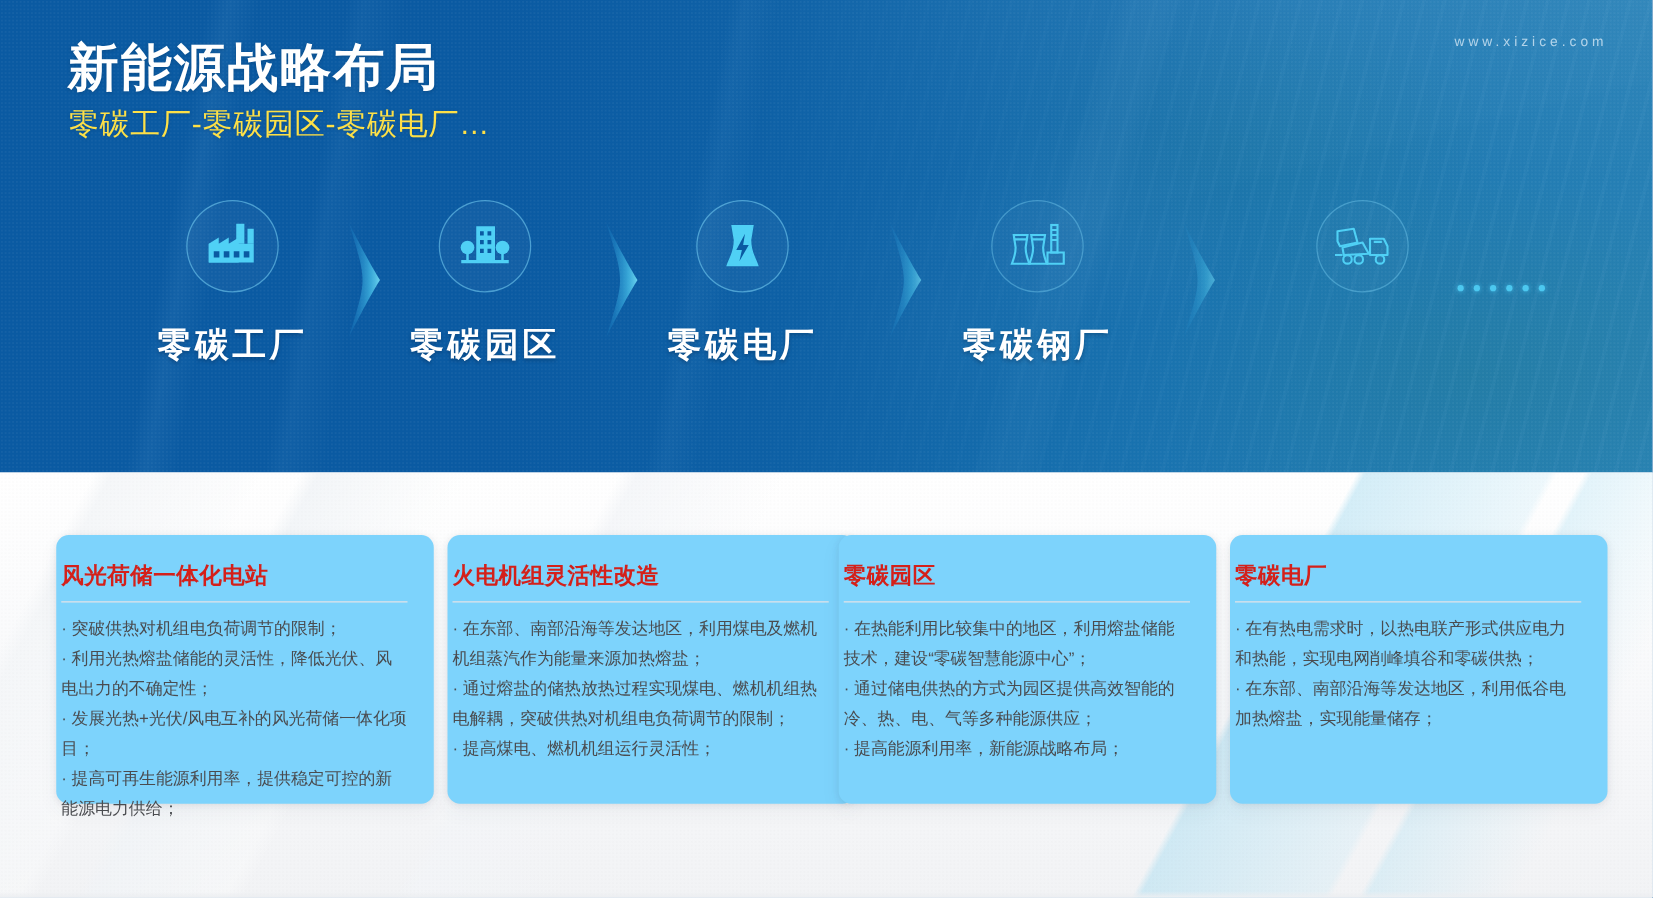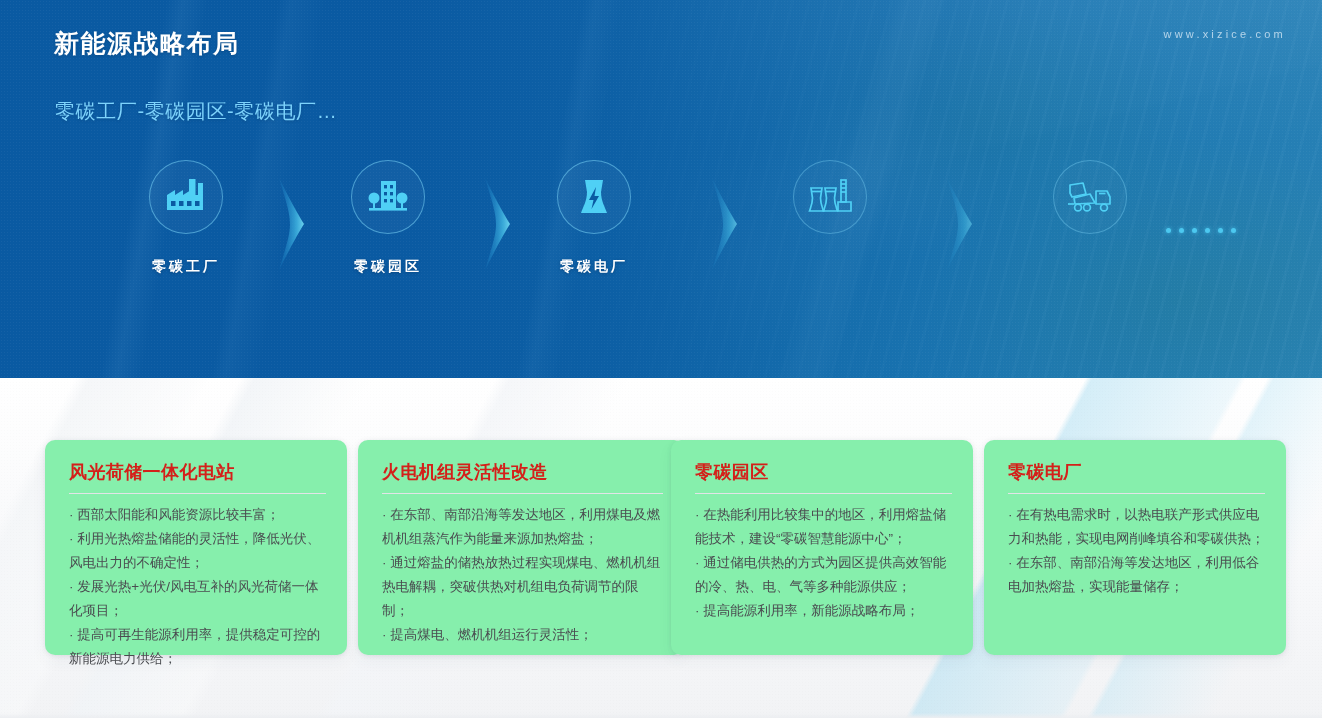--- a/index.html
+++ b/index.html
@@ -61,44 +61,44 @@
 
   .watermark {
     position:absolute; top:28px; right:36px;
     font-size:11px; letter-spacing:3.2px;
     color:rgba(230,242,252,.72);
     font-family:"Liberation Sans",sans-serif;
   }
 
   .hero-title {
     position:absolute; left:54px; top:27px;
-    font-size:25px; font-weight:bold; color:#ffffff;
+    font-size:41px; font-weight:bold; color:#ffffff;
     letter-spacing:1.5px;
     text-shadow:0 1px 3px rgba(0,30,60,.25);
   }
   .hero-sub {
-    position:absolute; left:55px; top:98px;
-    font-size:20px; color:#7dd3fc; letter-spacing:.6px;
+    position:absolute; left:55px; top:83px;
+    font-size:24px; color:#fde047; letter-spacing:.6px;
     text-shadow:0 1px 3px rgba(0,30,60,.2);
   }
 
   
   .flow { position:absolute; left:0; top:160px; width:1322px; height:150px; }
   .step { position:absolute; top:0; width:160px; text-align:center; }
   .circle {
     width:74px; height:74px; margin:0 auto;
     border-radius:50%;
     border:1.5px solid rgba(120,210,245,.55);
     display:flex; align-items:center; justify-content:center;
     background:rgba(255,255,255,.035);
   }
   .circle.faint { border-color:rgba(120,205,240,.42); background:rgba(255,255,255,.02); }
   .step-label {
     margin-top:24px;
-    font-size:14px; font-weight:bold; color:#ffffff;
+    font-size:27px; font-weight:bold; color:#ffffff;
     letter-spacing:3px;
     text-shadow:0 1px 3px rgba(0,25,55,.3);
   }
   .chev {
     position:absolute; top:18px; width:30px; height:92px;
     pointer-events:none;
   }
 
   .dots-group { position:absolute; top:68px; left:1166px; display:flex; gap:8px; }
   .dot { width:5px; height:5px; border-radius:50%; background:#4cc8f0; box-shadow:0 0 4px rgba(76,200,240,.8); }
@@ -126,25 +126,25 @@
       linear-gradient(118deg, rgba(255,255,255,0) 56%, rgba(186,228,244,.40) 57%, rgba(255,255,255,0) 74%);
   }
   .bg-dots {
     position:absolute; inset:0;
     background-image:radial-gradient(rgba(0,0,0,.012) 1px, transparent 1px);
     background-size:3px 3px;
   }
 
   .cards { position:absolute; left:0; top:50px; width:1322px; }
   .card {
-    position:absolute; top:12px;
-    background:#86efac;
+    position:absolute; top:0;
+    background:#7dd3fc;
     border-radius:10px;
     box-shadow:0 1px 5px rgba(60,70,90,.10), 0 6px 16px rgba(60,70,90,.05);
-    padding:20px 21px 16px 24px;
+    padding:20px 21px 16px 4px;
   }
   .card-title {
     font-size:18px; font-weight:bold; color:#d4201a;
     letter-spacing:.4px;
     padding-bottom:9px;
   }
   .card-rule { height:1px; background:#e2e4e7; margin-bottom:9px; }
   .card-body { font-size:13.5px; line-height:1.78; color:#4a4c50; }
   .card-body p { margin:0; text-indent:0; }
 
@@ -259,20 +259,21 @@
             <rect x="34" y="4" width="5" height="22"></rect>
             <path d="M31 26 L44 26 L44 35 L31 35 Z"></path>
             <line x1="4" y1="15.5" x2="15" y2="15.5"></line>
             <line x1="18" y1="15.5" x2="29" y2="15.5"></line>
             <line x1="34" y1="8" x2="39" y2="8"></line>
             <line x1="34" y1="12" x2="39" y2="12"></line>
             <line x1="34" y1="16" x2="39" y2="16"></line>
           </g>
         </svg>
       </div>
+      <div class="step-label">零碳钢厂</div>
     </div>
 
     <div class="step" style="left:990px; width:200px;">
       <div class="circle faint">
         <svg width="48" height="36" viewBox="0 0 48 36">
           <g fill="none" stroke="#4fd0f5" stroke-width="1.7" stroke-linejoin="round">
             <path d="M4 14 L4 6 L17 4 L20 15 L6 18 Z"></path>
             <path d="M8 19 L24 15 L29 24 L9 25 Z"></path>
             <path d="M30 12 L41 12 L44 18 L44 25 L30 25 Z"></path>
             <line x1="33" y1="14.5" x2="39.5" y2="14.5"></line>
@@ -300,21 +301,21 @@
   <div class="bg-diag"></div>
   <div class="bg-diag-blue"></div>
   <div class="bg-dots"></div>
 
   <div class="cards">
 
     <div class="card" style="left:45px; width:302px; height:215px;">
       <div class="card-title">风光荷储一体化电站</div>
       <div class="card-rule"></div>
       <div class="card-body">
-        <p>· 西部太阳能和风能资源比较丰富；</p>
+        <p>· 突破供热对机组电负荷调节的限制；</p>
         <p>· 利用光热熔盐储能的灵活性，降低光伏、风电出力的不确定性；</p>
         <p>· 发展光热+光伏/风电互补的风光荷储一体化项目；</p>
         <p>· 提高可再生能源利用率，提供稳定可控的新能源电力供给；</p>
       </div>
     </div>
 
     <div class="card" style="left:358px; width:326px; height:215px;">
       <div class="card-title">火电机组灵活性改造</div>
       <div class="card-rule"></div>
       <div class="card-body">

